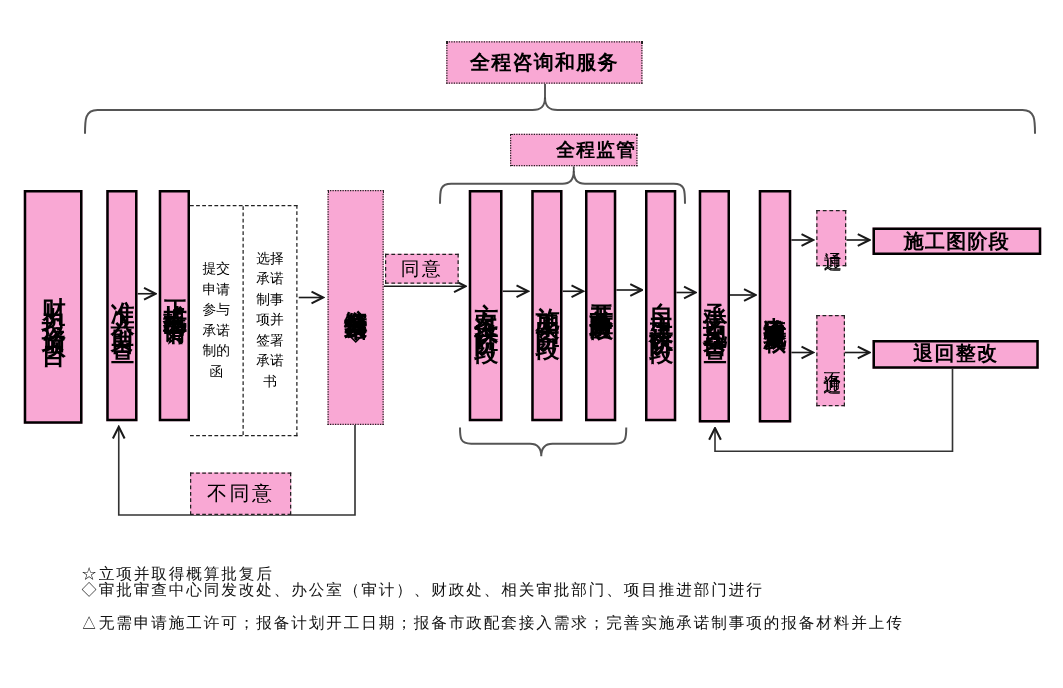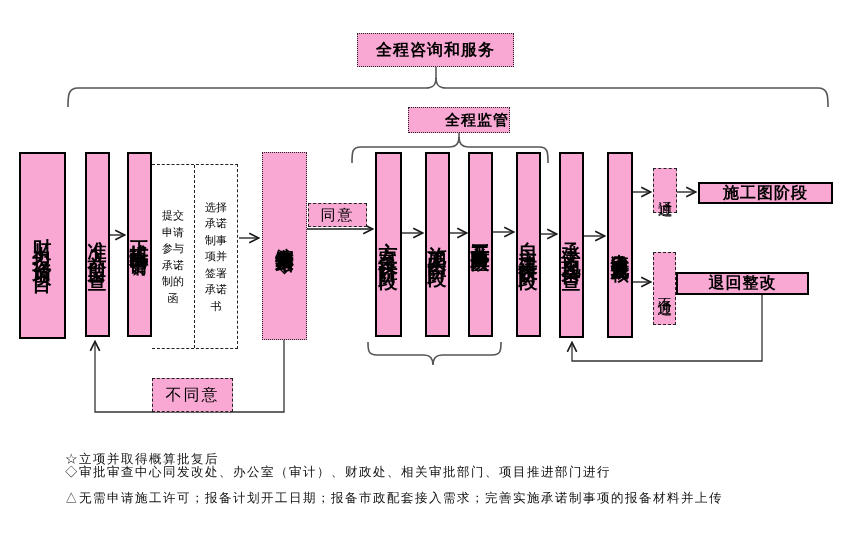--- a/index.html
+++ b/index.html
@@ -129,21 +129,21 @@
   <div class="box dashdot" style="left:653px;top:168px;width:24px;height:45px;">
     <span class="vserif">通过</span>
   </div>
   <div class="box dashdot" style="left:653px;top:252px;width:23px;height:73px;">
     <span class="vserif">不通过</span>
   </div>
 
   <div class="box solid" style="left:698px;top:182px;width:135px;height:22px;">
     <span class="htitle">施工图阶段</span>
   </div>
-  <div class="box solid" style="left:676px;top:272px;width:133px;height:23px;">
+  <div class="box solid" style="left:698px;top:272px;width:133px;height:23px;">
     <span class="htitle">退回整改</span>
   </div>
 
 
   <div class="note" style="top:433px;margin-top:18px;">☆立项并取得概算批复后</div>
   <div class="note" style="top:464px;">◇审批审查中心同发改处、办公室（审计）、财政处、相关审批部门、项目推进部门进行</div>
   <div class="note" style="top:490px;">△无需申请施工许可；报备计划开工日期；报备市政配套接入需求；完善实施承诺制事项的报备材料并上传</div>
 
 </div>
 

